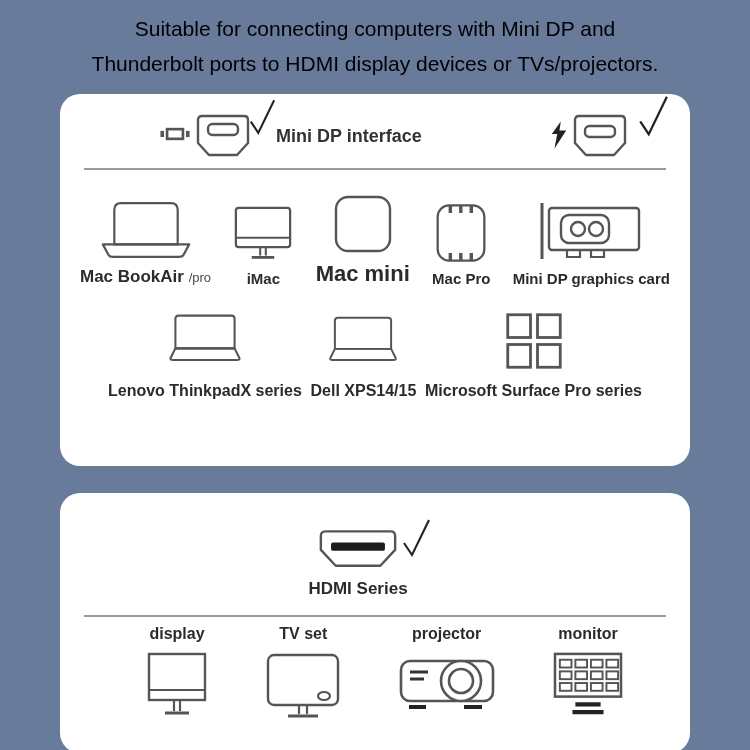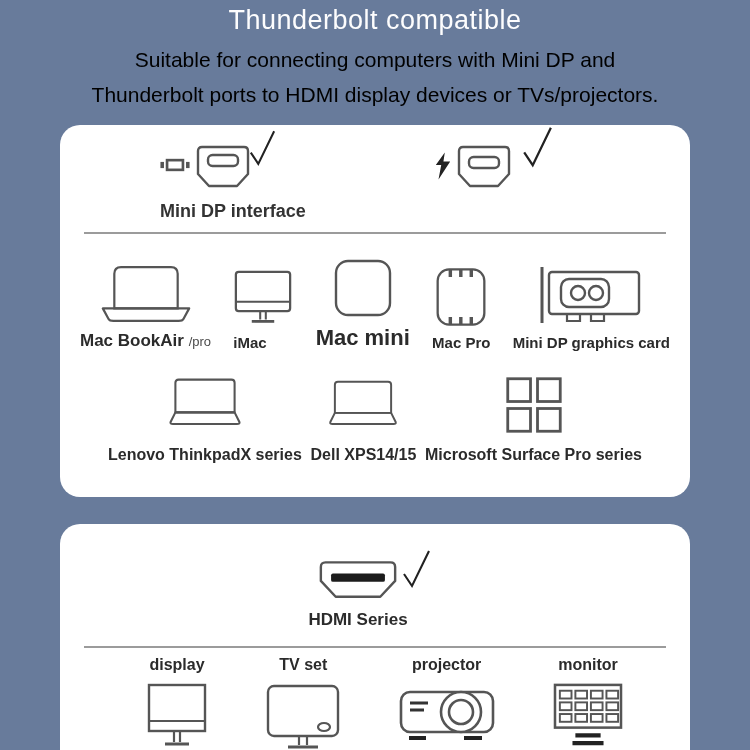--- a/index.html
+++ b/index.html
@@ -13,52 +13,51 @@
   .hdr{padding-top:5px;text-align:center;}
   .hdr .title{font-size:27px;font-weight:500;color:#fdfdfe;letter-spacing:.5px;}
   .hdr .sub{font-size:21px;line-height:35px;color:#000000;margin-top:6px;}
   
   .card{width:630px;margin:0 auto;background:#fff;border-radius:20px;box-sizing:border-box;overflow:hidden;}
   .card1{margin-top:13px;height:372px;}
   .card2{margin-top:27px;height:260px;}
   .divider{border-top:2px solid #9b9b9b;margin:0 24px;}
   
   .if-row{display:flex;align-items:flex-start;padding:20px 0 0 100px;}
-  .if-group{display:flex;flex-direction:column;}
+  .if-group{display:flex;}
   .if-group.g2{margin-left:128px;}
   .cluster{display:flex;align-items:flex-start;}
   .if-label{font-size:18px;font-weight:600;color:#333;margin-top:12px;text-align:center;}
   .if-label.big{font-size:19px;}
   svg{display:block;}
   .stroke{stroke:#555;fill:none;}
   
   .dev-row{display:flex;justify-content:space-between;align-items:flex-end;}
   .row1{margin-top:24px;padding:0 20px;}
   .row2{margin-top:20px;padding:0 48px;}
-  .dev{display:flex;flex-direction:column;justify-content:flex-end;}
+  .dev{display:flex;flex-direction:column;align-items:center;justify-content:flex-end;}
   .dev .ic{display:flex;align-items:flex-end;justify-content:center;}
   .dev .lb{font-size:15px;font-weight:600;margin-top:7px;white-space:nowrap;}
   .dev .lb .suffix{font-size:13px;font-weight:400;color:#4a4a4a;}
   .dev .lb.lg{font-size:22px;}
   .dev .lb.md{font-size:17px;}
   .row2 .lb{font-size:16px;margin-top:13px;}
   
   .hdmi-wrap{display:flex;flex-direction:column;align-items:center;padding-top:36px;}
   .hdmi-label{font-size:17px;font-weight:600;margin:10px 34px 0 0;}
   .card2 .divider{margin-top:16px;}
   .out-row{display:flex;justify-content:space-between;margin-top:8px;padding:0 66px 0 86px;}
   .out{display:flex;flex-direction:column;align-items:center;}
   .out .lb{font-size:16px;font-weight:600;white-space:nowrap;}
   .out .ic{margin-top:8px;display:flex;align-items:flex-start;justify-content:center;}
 </style>
 </head>
 <body>
 
 <div class="hdr">
-  <div class="title">Thunderbolt compatible</div>
   <div class="sub">
     <div>Suitable for connecting computers with Mini DP and</div>
     <div>Thunderbolt ports to HDMI display devices or TVs/projectors.</div>
   </div>
 </div>
 
 <div class="card card1">
 
   <div class="if-row">
 

